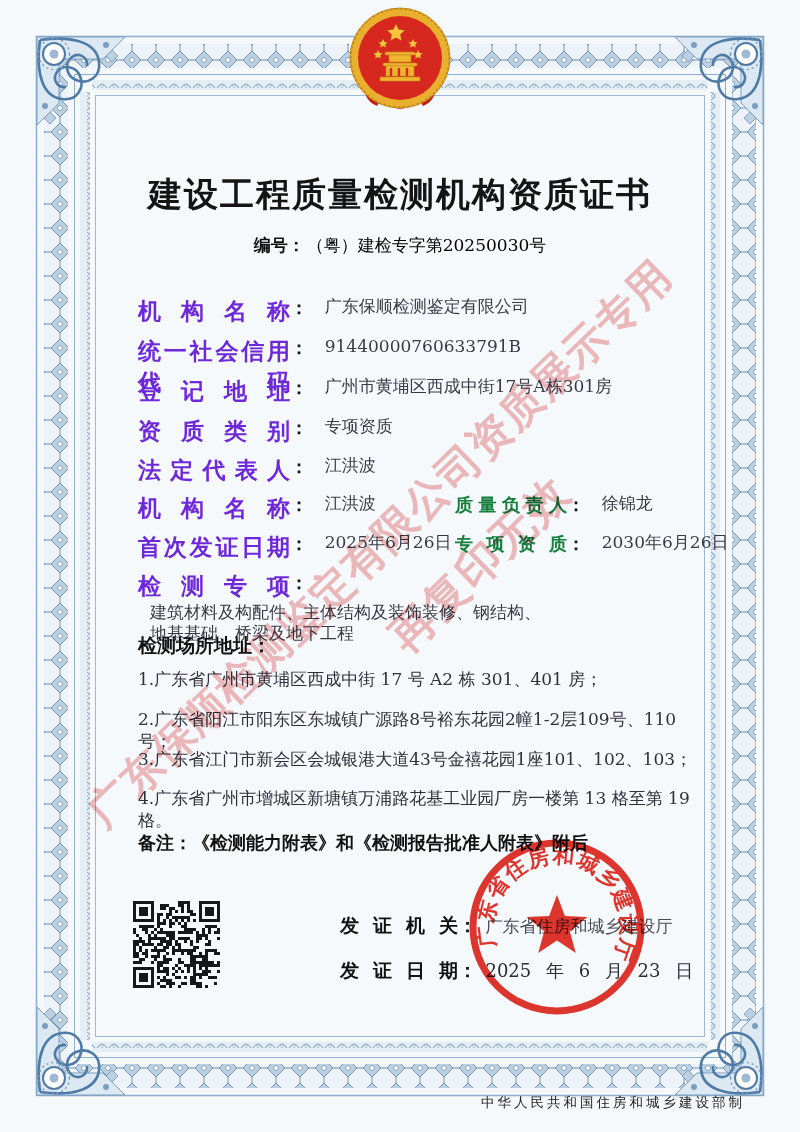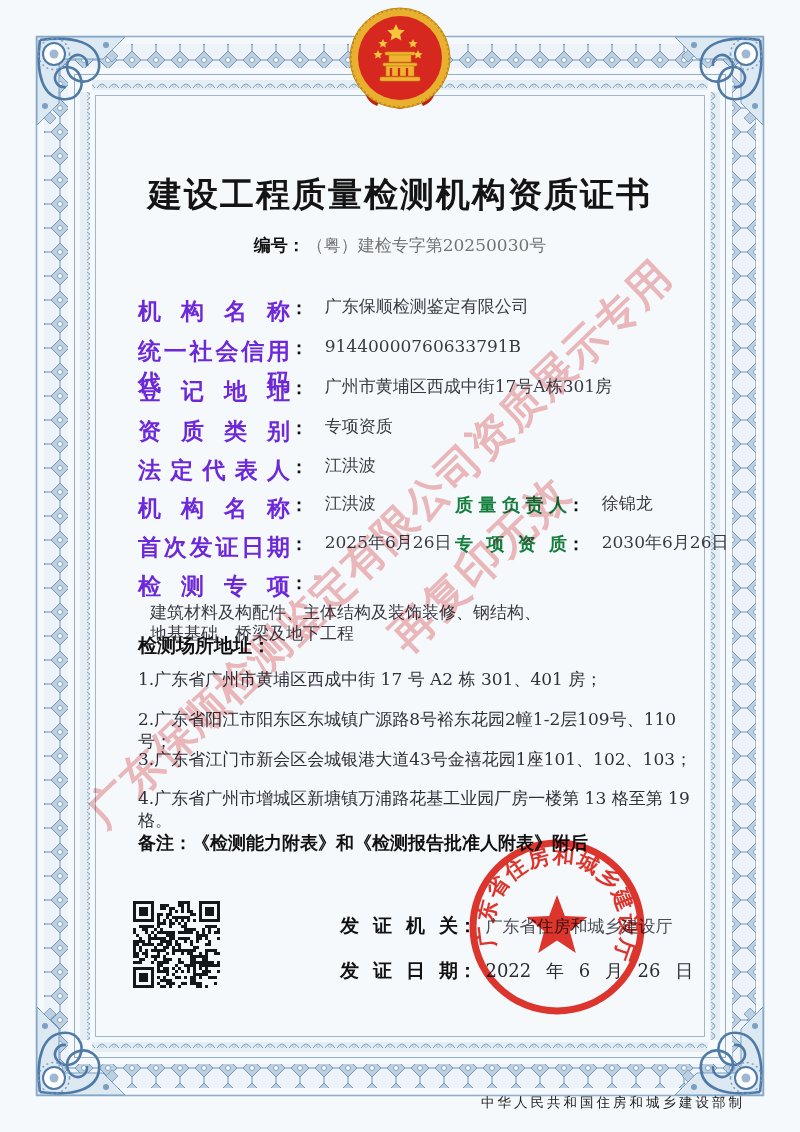--- a/index.html
+++ b/index.html
@@ -19,21 +19,21 @@
   
   .title {
     position:absolute; left:0; top:172px; width:100%; text-align:center;
     font-size:34px; font-weight:bold; color:#141414; letter-spacing:2px; z-index:2;
   }
   .certno {
     position:absolute; left:0; top:234px; width:100%; z-index:2;
     display:flex; justify-content:center; align-items:baseline; font-size:17px; color:#222;
   }
   .certno .no-label { font-weight:bold; color:#111; }
-  .certno .no-value { font-family:"DejaVu Serif", serif; color:#737373; margin-left:2px; }
+  .certno .no-value { font-family:"DejaVu Serif", serif; color:#000000; margin-left:2px; }
 
   
   .row { position:absolute; left:138px; width:562px; z-index:2; font-size:17px; }
   .lbl {
     display:inline-block; width:152px; font-size:23px; font-weight:bold; color:#6d28d9;
     text-align:justify; text-align-last:justify; vertical-align:top;font-family:Liberation Mono, monospace;
   }
   .colon { font-size:18px; font-weight:bold; color:#111; vertical-align:top; }
   .val {
     display:inline-block; font-family:"DejaVu Serif", serif; color:#3a3a44;
@@ -236,21 +236,21 @@
         <path d="M20 20h5v5h-5z M21 21h3v3h-3z M22 22h1v1h-1z" fill="#15181b" fill-rule="evenodd"></path>
       </svg>
   </div>
 
   <div class="issue-row" style="top:913px">
     <span class="issue-lbl">发证机关</span><span class="issue-colon">：</span>
     <span class="issue-val">广东省住房和城乡建设厅</span>
   </div>
   <div class="issue-row" style="top:958px">
     <span class="issue-lbl">发证日期</span><span class="issue-colon">：</span>
-    <span class="issue-date">2022 年 6 月 26 日</span>
+    <span class="issue-date">2025 年 6 月 23 日</span>
   </div>
 
   <svg class="seal" viewBox="0 0 180 180">
     <circle cx="90" cy="90" r="84" fill="none" stroke="#e2241b" stroke-width="7"></circle>
     <polygon points="90,58 97.9,79.1 120.4,80.1 102.8,94.2 108.8,115.9 90,103.5 71.2,115.9 77.2,94.2 59.6,80.1 82.1,79.1" fill="#e2241b"></polygon>
     <defs>
         <path id="sealArc" d="M29.9 111.9 A64 64 0 1 1 150.1 111.9" fill="none"></path>
       </defs>
     <text font-size="21.5" fill="#e2241b" letter-spacing="1.5">
       <textPath href="#sealArc" startOffset="3">广东省住房和城乡建设厅</textPath>

